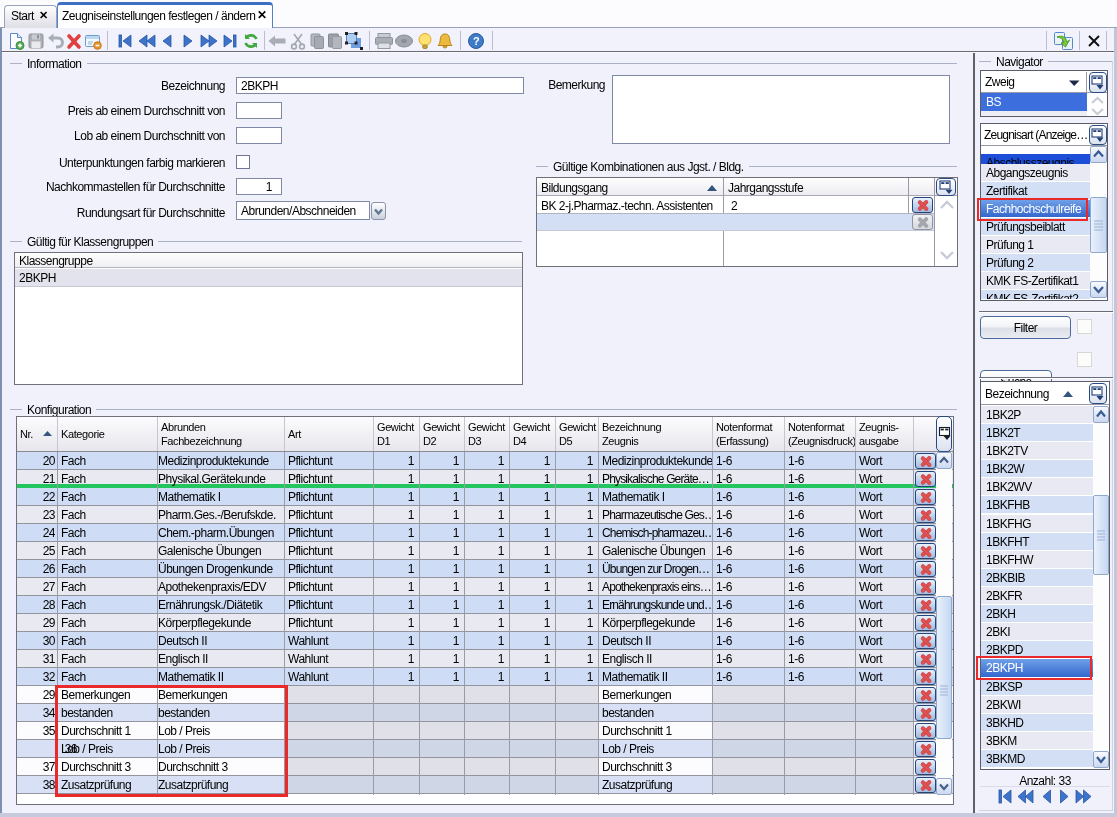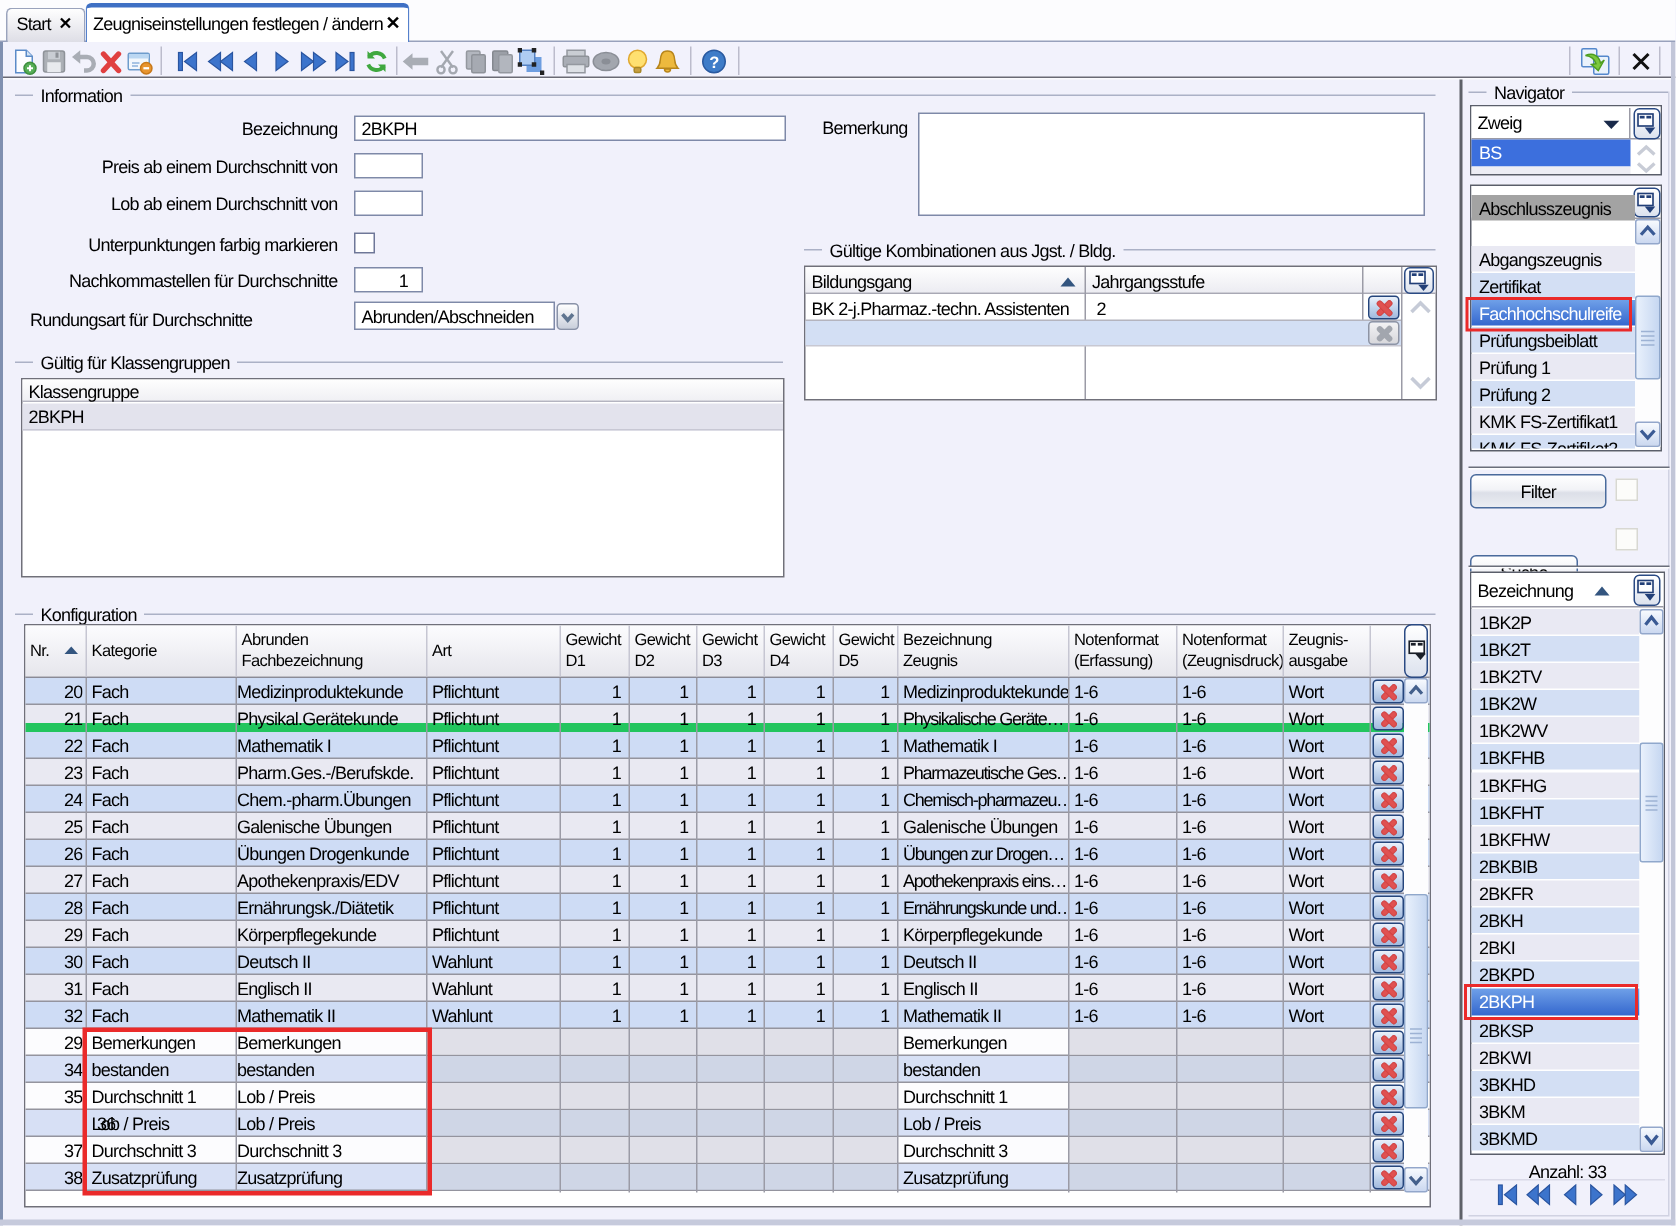--- a/index.html
+++ b/index.html
@@ -194,21 +194,21 @@
 <div class="lbl" style="left:20px;top:79px;width:205px;text-align:right">Bezeichnung</div>
 <div class="inp" style="left:236px;top:77px;width:288px;height:17px;padding:1px 0 0 4px">2BKPH</div>
 <div class="lbl" style="left:20px;top:104px;width:205px;text-align:right">Preis ab einem Durchschnitt von</div>
 <div class="inp" style="left:236px;top:102px;width:46px;height:17px"></div>
 <div class="lbl" style="left:20px;top:129px;width:205px;text-align:right">Lob ab einem Durchschnitt von</div>
 <div class="inp" style="left:236px;top:127px;width:46px;height:17px"></div>
 <div class="lbl" style="left:20px;top:156px;width:205px;text-align:right">Unterpunktungen farbig markieren</div>
 <div class="inp" style="left:236px;top:155px;width:14px;height:14px;border-color:#6E7798"></div>
 <div class="lbl" style="left:20px;top:180px;width:205px;text-align:right">Nachkommastellen für Durchschnitte</div>
 <div class="inp" style="left:236px;top:178px;width:46px;height:17px;text-align:right;padding:1px 9px 0 0">1</div>
-<div class="lbl" style="left:20px;top:206px;width:205px;">Rundungsart für Durchschnitte</div>
+<div class="lbl" style="left:20px;top:206px;width:205px;text-align:right">Rundungsart für Durchschnitte</div>
 <div class="inp" style="left:236px;top:201px;width:134px;height:19px;padding:2px 0 0 4px">Abrunden/Abschneiden</div>
 <div class="abs" style="left:371px;top:202px;width:15px;height:18px;border:1px solid #8A93A8;border-radius:3px;background:linear-gradient(#FFFFFF,#C9CFDB)">
 <svg width="13" height="16">
         <path d="M3 6.5 L6.5 10.5 L10 6.5" fill="none" stroke="#5F7590" stroke-width="2.4"></path>
       </svg></div>
 <div class="lbl" style="left:540px;top:78px;width:65px;text-align:right">Bemerkung</div>
 <div class="inp" style="left:612px;top:75px;width:338px;height:69px"></div>
 
 <div class="tbl" style="left:536px;top:177px;width:422px;height:90px"></div>
 <div class="abs" style="left:537px;top:178px;width:420px;height:18px;background:linear-gradient(#FEFEFE,#ECECF2);border-bottom:1px solid #A8A8B4"></div>
@@ -313,21 +313,21 @@
 <div class="cell num" style="left:539px;width:37px">1</div>
 <div class="cell" style="left:585px;width:110px">Medizinproduktekunde</div>
 <div class="cell" style="left:699px;width:68px">1-6</div>
 <div class="cell" style="left:771px;width:64px">1-6</div>
 <div class="cell" style="left:842px;width:53px">Wort</div>
 <div class="xbtn rx" style="left:898px;top:1px">
         <i class="a"></i>
         <i class="b"></i>
       </div>
 </div>
-<div class="krow" style="left:17px;top:470px;background:#E9E9F2;border-bottom:6px solid #22c55e">
+<div class="krow" style="left:17px;top:470px;background:#E9E9F2;border-bottom:4px solid #22c55e">
 <div class="cell num" style="left:0;width:38px">21</div>
 <div class="cell" style="left:44px;width:95px">Fach</div>
 <div class="cell" style="left:141px;width:125px">Physikal.Gerätekunde</div>
 <div class="cell" style="left:271px;width:85px">Pflichtunt</div>
 <div class="cell num" style="left:357px;width:40px">1</div>
 <div class="cell num" style="left:403px;width:39px">1</div>
 <div class="cell num" style="left:448px;width:39px">1</div>
 <div class="cell num" style="left:493px;width:40px">1</div>
 <div class="cell num" style="left:539px;width:37px">1</div>
 <div class="cell tight" style="left:585px;width:110px">Physikalische Geräte…</div>
@@ -672,21 +672,21 @@
 
 <div class="navlist" style="left:980px;top:123px;width:128px;height:178px;border-color:#5A5E6A"></div>
 <div class="abs" style="left:981px;top:124px;width:126px;height:22px;background:#fff;border-bottom:1px solid #9A9AA6"></div>
 <div class="lbl" style="left:984px;top:128px;width:105px;overflow:hidden;white-space:nowrap;letter-spacing:-0.8px">Zeugnisart (Anzeige…</div>
 <div class="gridbtn" style="left:1089px;top:125px;width:18px;height:20px"><svg width="16" height="18" style="margin:2px 0 0 1px">
         <rect x="1" y="1" width="10" height="8" fill="#fff" stroke="#223F77" stroke-width="1.1"></rect>
         <rect x="2.2" y="2.2" width="3.2" height="1.8" fill="#223F77"></rect>
         <rect x="6.6" y="2.2" width="3.2" height="1.8" fill="#223F77"></rect>
         <path d="M5.5 9.6 L9 14 L12.5 9.6z" fill="#223F77"></path>
       </svg></div>
-<div class="lrow" style="left:981px;top:130px;width:109px;height:17px;background:#a3a3a3">Abschlusszeugnis</div>
+<div class="lrow" style="left:981px;top:154px;width:109px;height:17px;background:#1d4ed8">Abschlusszeugnis</div>
 <div class="lrow" style="left:981px;top:164px;width:109px;height:17px;background:#E9E9F3">Abgangszeugnis</div>
 <div class="lrow" style="left:981px;top:182px;width:109px;height:17px;background:#D3DFF4">Zertifikat</div>
 <div class="lrow sel" style="left:981px;top:200px;width:109px;height:17px">Fachhochschulreife</div>
 <div class="lrow" style="left:981px;top:218px;width:109px;height:17px;background:#D3DFF4">Prüfungsbeiblatt</div>
 <div class="lrow" style="left:981px;top:236px;width:109px;height:17px;background:#E9E9F3">Prüfung 1</div>
 <div class="lrow" style="left:981px;top:254px;width:109px;height:17px;background:#D3DFF4">Prüfung 2</div>
 <div class="lrow" style="left:981px;top:272px;width:109px;height:17px;background:#E9E9F3">KMK FS-Zertifikat1</div>
 <div class="lrow" style="left:981px;top:290px;width:109px;height:9px;background:#D3DFF4">KMK FS-Zertifikat2</div>
 <div class="abs" style="left:1090px;top:146px;width:17px;height:152px;background:#FDFDFE"></div>
 <div class="sbbtn" style="left:1090px;top:146px;width:17px;height:17px"><svg width="15" height="15">

